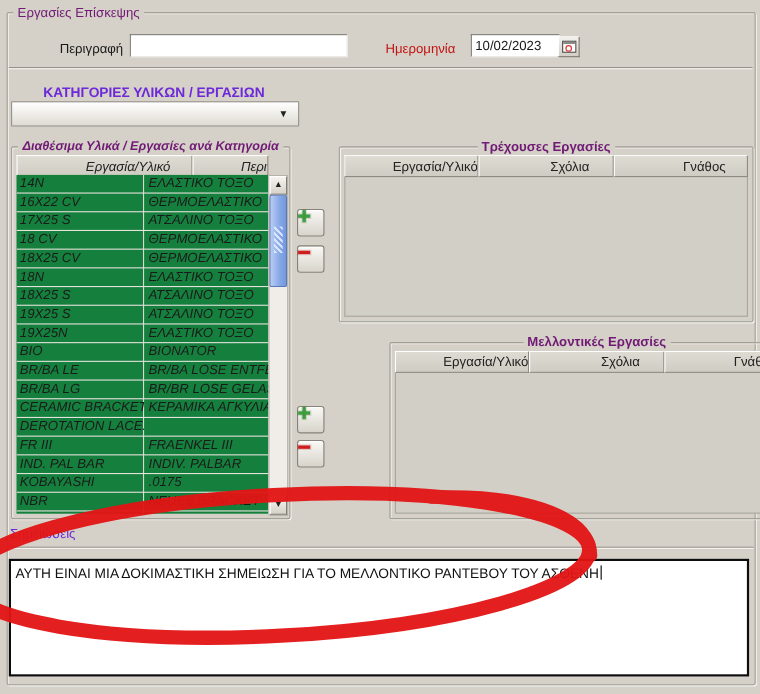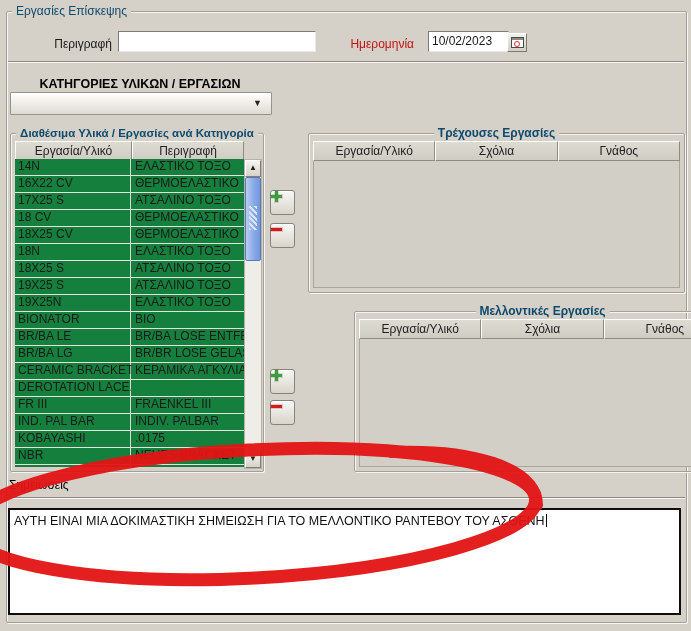--- a/index.html
+++ b/index.html
@@ -11,21 +11,21 @@
     -webkit-font-smoothing:antialiased;
   }
   .abs{position:absolute;}
   
   .groupbox{
     position:absolute;border:1px solid #a3a096;border-radius:2px;
     box-shadow:inset 1px 1px 0 rgba(255,255,255,.75), 1px 1px 0 rgba(255,255,255,.75);
   }
   .grouptitle{
     position:absolute;top:-8px;background:#d5d1c8;padding:0 4px;
-    color:#0c4a6e;white-space:nowrap;line-height:14px;
+    color:#701a75;white-space:nowrap;line-height:14px;
   }
   .bold{font-weight:bold;}
   .ctr{left:50%;transform:translateX(-50%);}
   
   .sep{position:absolute;height:0;border-top:1px solid #8e8a81;border-bottom:1px solid #f7f6f2;}
   
   .tinput{
     position:absolute;background:#fff;border:1px solid #7c7c74;
     border-bottom-color:#e9e7e1;border-right-color:#e9e7e1;
     padding:0 3px;line-height:19px;white-space:nowrap;overflow:hidden;
@@ -37,21 +37,21 @@
   }
   .combo .arrow{
     position:absolute;right:9px;top:6px;font-size:9px;color:#222;line-height:9px;
   }
   
   .hdr{position:absolute;display:flex;}
   .thcell{
     flex:1;height:18px;line-height:18px;text-align:center;
     background:linear-gradient(#dedbd3,#cfccc3);
     border:1px solid;border-color:#ffffff #8f8b82 #8f8b82 #ffffff;
-    overflow:hidden;white-space:nowrap;color:#222;
+    overflow:hidden;white-space:nowrap;color:#222;padding-left:43px;
   }
   .hdr-avail .thcell:first-child{flex:none;width:115px;}
   
   .rows{position:absolute;background:#15803d;overflow:hidden;}
   .rows::after{content:"";position:absolute;left:115px;top:0;bottom:0;width:1px;background:#dcd9d3;}
   .trow{display:flex;height:16px;line-height:15px;border-bottom:1px solid #e4e2dc;position:relative;z-index:1;}
   .tcell{padding-left:3px;overflow:hidden;white-space:nowrap;}
   .tcell:first-child{flex:none;width:113px;}
   .tcell:nth-child(2){flex:1;padding-left:4px;}
   
@@ -95,21 +95,21 @@
   
   .gridbody{position:absolute;border:1px solid #a9a59b;background:#d2cfc6;}
   
   .notesbox{
     position:absolute;background:#fff;border:2px solid #0d0d0d;
     padding:3px 4px;line-height:17px;font-size:12.5px;color:#111;
   }
   .caret{display:inline-block;width:1px;height:13px;background:#000;vertical-align:-2px;margin-left:1px;}
   
   .redlbl{color:#c21313;}
-  .bluelbl{color:#000000;}
+  .bluelbl{color:#6d28d9;}
   .rightlbl{text-align:right;}
   
   #marker{position:absolute;left:0;top:0;z-index:60;pointer-events:none;}
 </style>
 </head>
 <body>
 
 <div class="groupbox" style="left:6px;top:11px;width:679px;height:610px;">
   <span class="grouptitle" style="left:5px;">Εργασίες Επίσκεψης</span>
 </div>
@@ -124,21 +124,21 @@
 </div>
 
 <div class="sep" style="left:8px;top:61px;width:676px;"></div>
 
 <div class="abs bold bluelbl" style="left:10px;top:77px;width:260px;text-align:center;font-size:12.5px;">ΚΑΤΗΓΟΡΙΕΣ ΥΛΙΚΩΝ / ΕΡΓΑΣΙΩΝ</div>
 <div class="combo" style="left:10px;top:92px;width:260px;height:21px;">
   <span class="abs" style="left:4px;top:3px;"></span>
   <span class="arrow">▼</span>
 </div>
 
-<div class="groupbox" style="left:10px;top:133px;width:252px;height:337px;">
+<div class="groupbox" style="left:10px;top:133px;width:252px;height:337px;font-style:italic;">
   <span class="grouptitle ctr bold" style="font-size:11.5px;">Διαθέσιμα Υλικά / Εργασίες ανά Κατηγορία</span>
   <div class="hdr hdr-avail" style="left:4px;top:7px;width:229px;">
       <div class="thcell">Εργασία/Υλικό</div>
       <div class="thcell">Περιγραφή</div>
     </div>
   <div class="rows" style="left:4px;top:25px;width:229px;height:308px;">
       <div class="trow">
         <div class="tcell">14N</div>
         <div class="tcell">ΕΛΑΣΤΙΚΟ ΤΟΞΟ</div>
       </div>
@@ -168,22 +168,22 @@
       </div>
       <div class="trow">
         <div class="tcell">19X25 S</div>
         <div class="tcell">ΑΤΣΑΛΙΝΟ ΤΟΞΟ</div>
       </div>
       <div class="trow">
         <div class="tcell">19X25N</div>
         <div class="tcell">ΕΛΑΣΤΙΚΟ ΤΟΞΟ</div>
       </div>
       <div class="trow">
+        <div class="tcell">BIO</div>
         <div class="tcell">BIONATOR</div>
-        <div class="tcell">BIO</div>
       </div>
       <div class="trow">
         <div class="tcell">BR/BA LE</div>
         <div class="tcell">BR/BA LOSE ENTFE...</div>
       </div>
       <div class="trow">
         <div class="tcell">BR/BA LG</div>
         <div class="tcell">BR/BR LOSE GELAS...</div>
       </div>
       <div class="trow">

